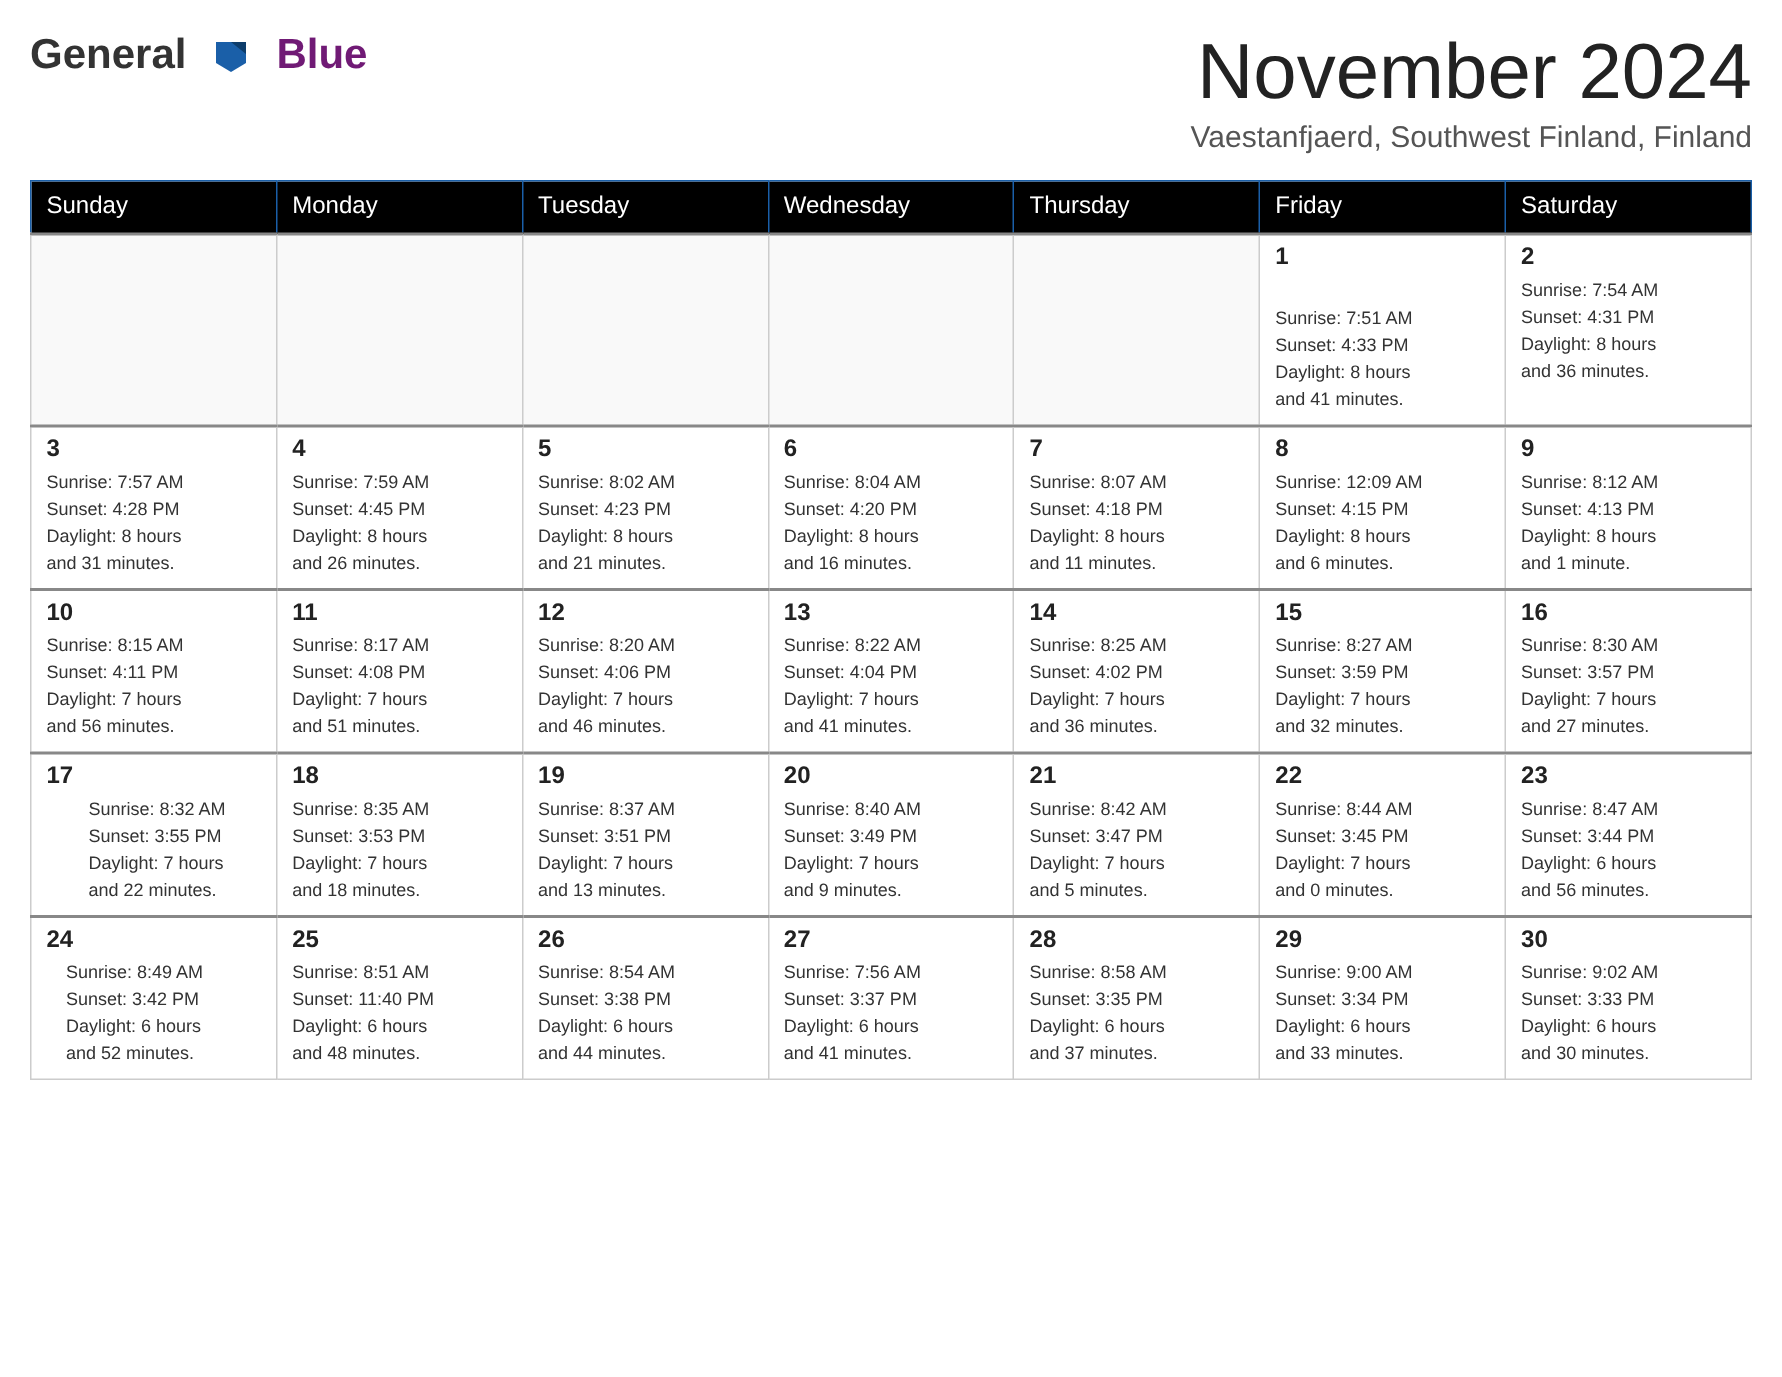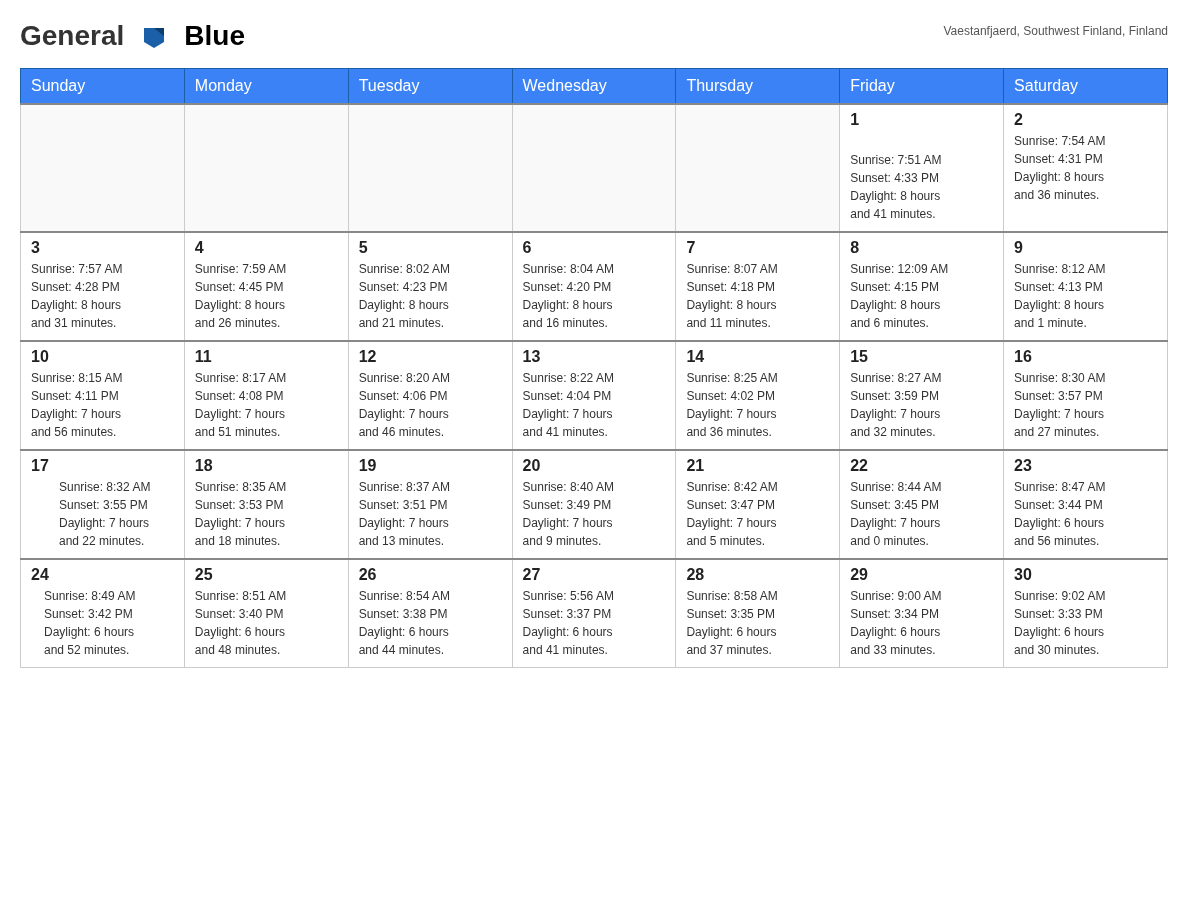--- a/index.html
+++ b/index.html
@@ -27,43 +27,43 @@
       color: #333;
     }
     .logo-icon {
       width: 32px;
       height: 32px;
       margin: 0 2px;
     }
     .logo-text-blue {
       font-size: 28px;
       font-weight: bold;
-      color: #000000;
+      color: #701a75;
     }
     .title-area {
       text-align: right;
     }
     .month-title {
       font-size: 52px;
       font-weight: normal;
       color: #222;
       line-height: 1.1;
     }
     .location-subtitle {
-      font-size: 12px;
+      font-size: 20px;
       color: #555;
       margin-top: 4px;
     }
     .calendar-table {
       width: 100%;
       border-collapse: collapse;
       border: 1px solid #aaa;
     }
     .calendar-table th {
-      background: #3b82f6;
+      background: #000000;
       color: #fff;
       font-size: 16px;
       font-weight: normal;
       padding: 8px 10px;
       text-align: left;
       border: 1px solid #1a5fa8;
     }
     .calendar-table td {
       vertical-align: top;
       padding: 6px 10px 8px 10px;
@@ -96,20 +96,21 @@
 <div class="header-area">
   <div class="logo">
     <span class="logo-text-general">General</span>
     <svg class="logo-icon" viewBox="0 0 32 32" xmlns="http://www.w3.org/2000/svg">
       <polygon points="6,8 26,8 26,22 16,28 6,22" fill="#1a5fa8"></polygon>
       <polygon points="16,8 26,8 26,16" fill="#0d3d6b"></polygon>
     </svg>
     <span class="logo-text-blue">Blue</span>
   </div>
   <div class="title-area">
+    <div class="month-title">November 2024</div>
     <div class="location-subtitle">Vaestanfjaerd, Southwest Finland, Finland</div>
   </div>
 </div>
 
 <table class="calendar-table">
   <thead>
     <tr>
     <th>Sunday</th>
         <th>Monday</th>
         <th>Tuesday</th>
@@ -298,34 +299,34 @@
         <td>
           <span class="day-number">24</span>
           <div class="day-info" style="white-space: pre-line; margin-left: 13px;">Sunrise: 8:49 AM
 Sunset: 3:42 PM
 Daylight: 6 hours
 and 52 minutes.</div>
         </td>
         <td>
           <span class="day-number">25</span>
           <div class="day-info" style="white-space: pre-line;">Sunrise: 8:51 AM
-Sunset: 3:40 PM
+Sunset: 11:40 PM
 Daylight: 6 hours
 and 48 minutes.</div>
         </td>
         <td>
           <span class="day-number">26</span>
           <div class="day-info" style="white-space: pre-line;">Sunrise: 8:54 AM
 Sunset: 3:38 PM
 Daylight: 6 hours
 and 44 minutes.</div>
         </td>
         <td>
           <span class="day-number">27</span>
-          <div class="day-info" style="white-space: pre-line;">Sunrise: 5:56 AM
+          <div class="day-info" style="white-space: pre-line;">Sunrise: 7:56 AM
 Sunset: 3:37 PM
 Daylight: 6 hours
 and 41 minutes.</div>
         </td>
         <td>
           <span class="day-number">28</span>
           <div class="day-info" style="white-space: pre-line;">Sunrise: 8:58 AM
 Sunset: 3:35 PM
 Daylight: 6 hours
 and 37 minutes.</div>

